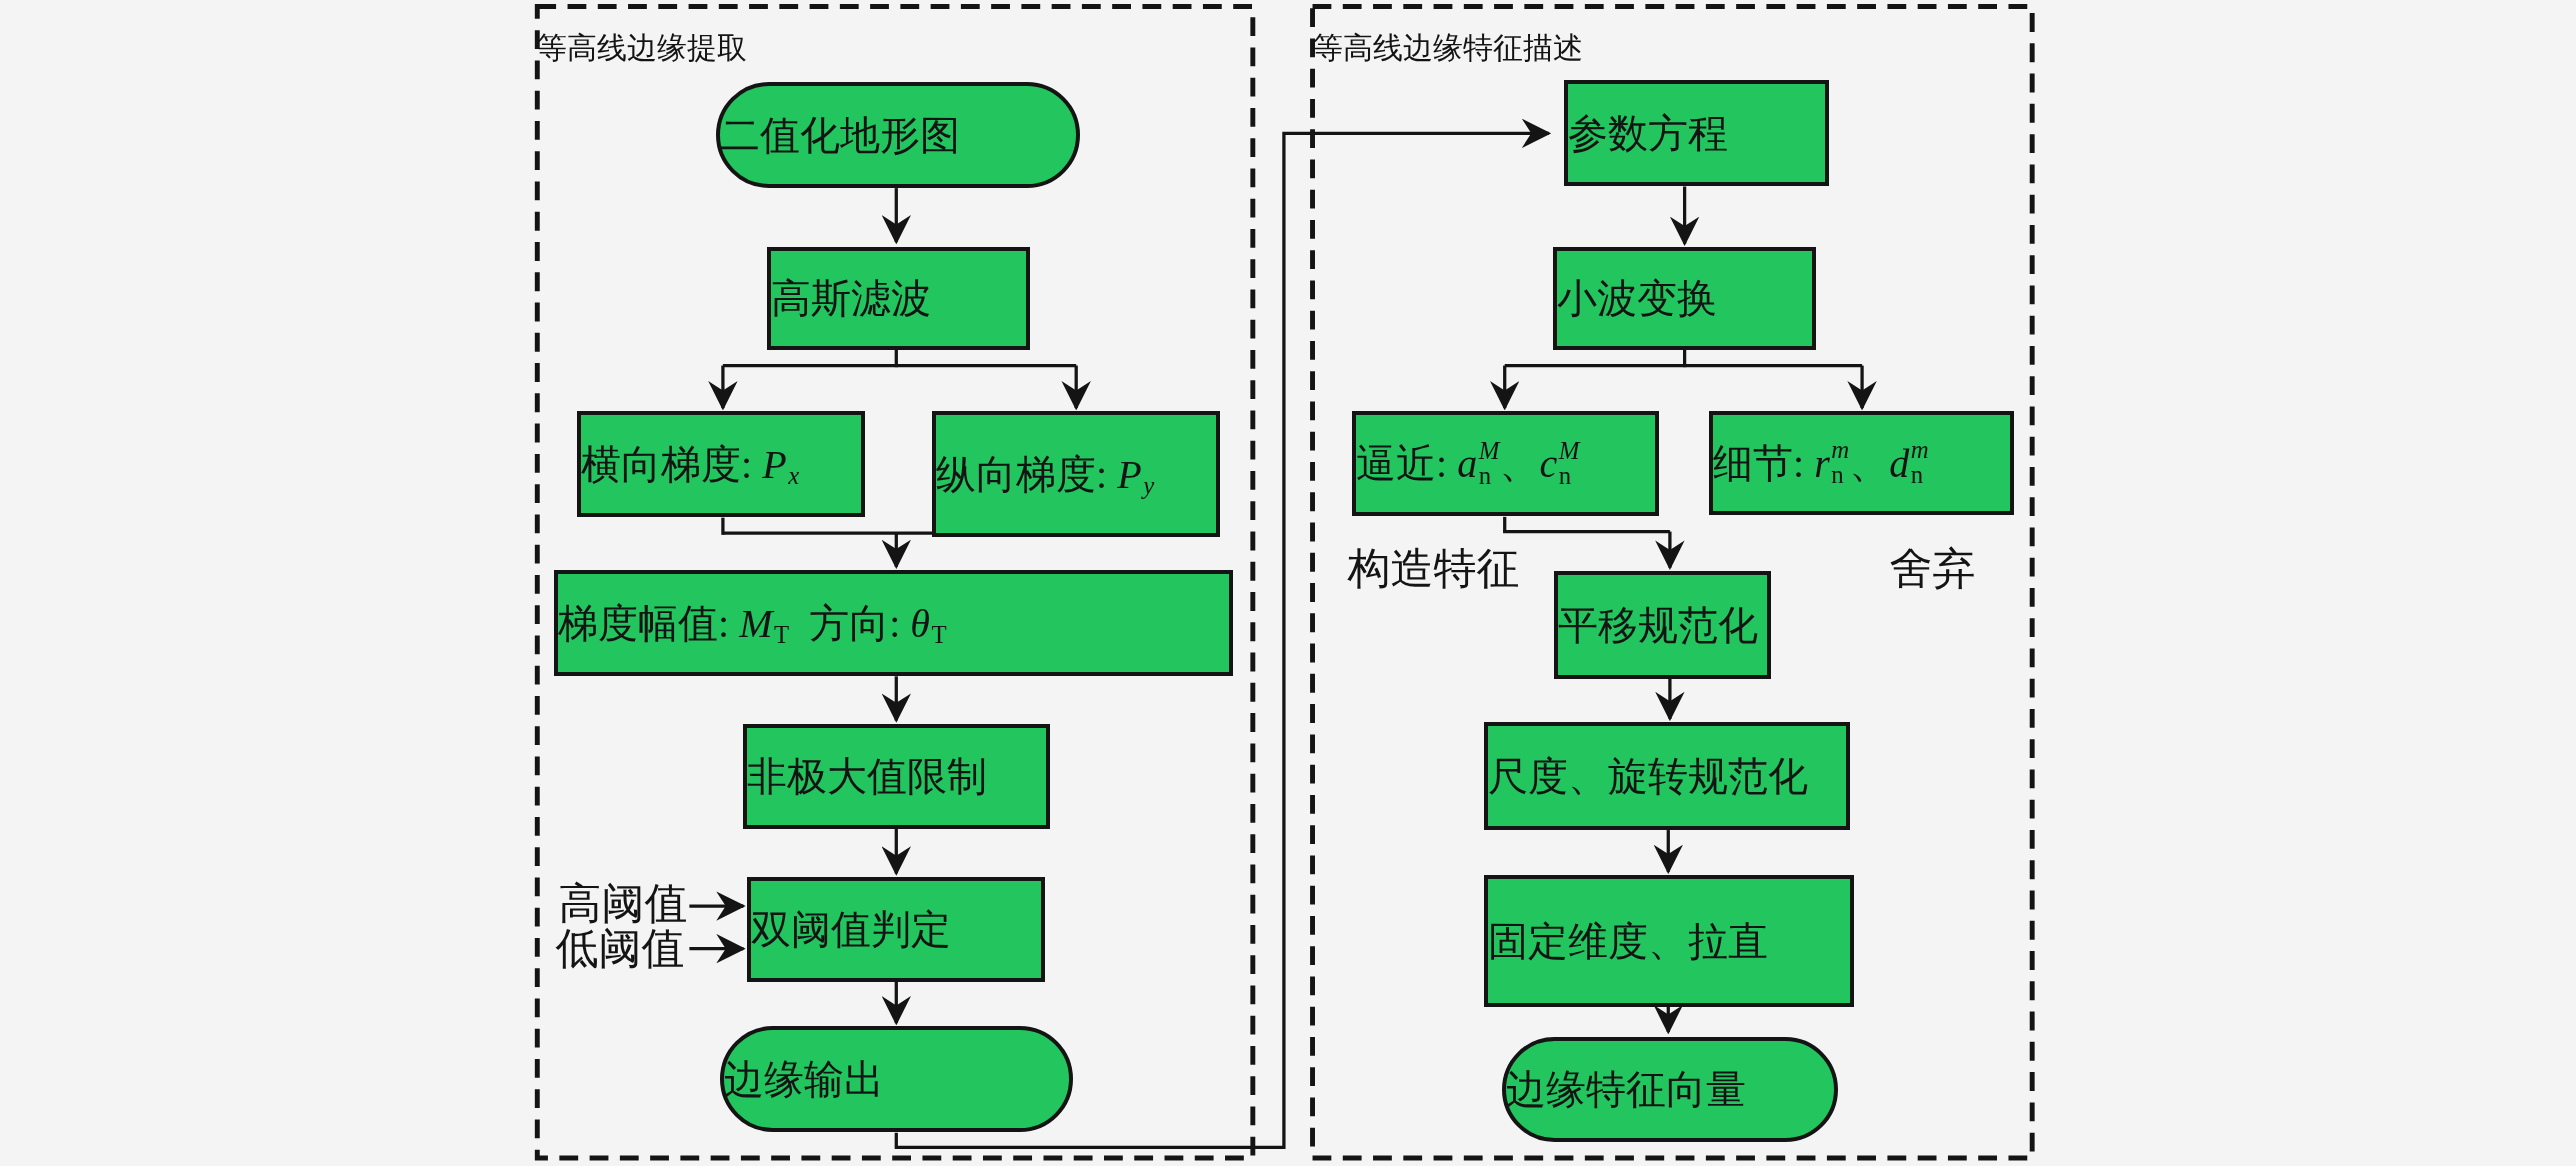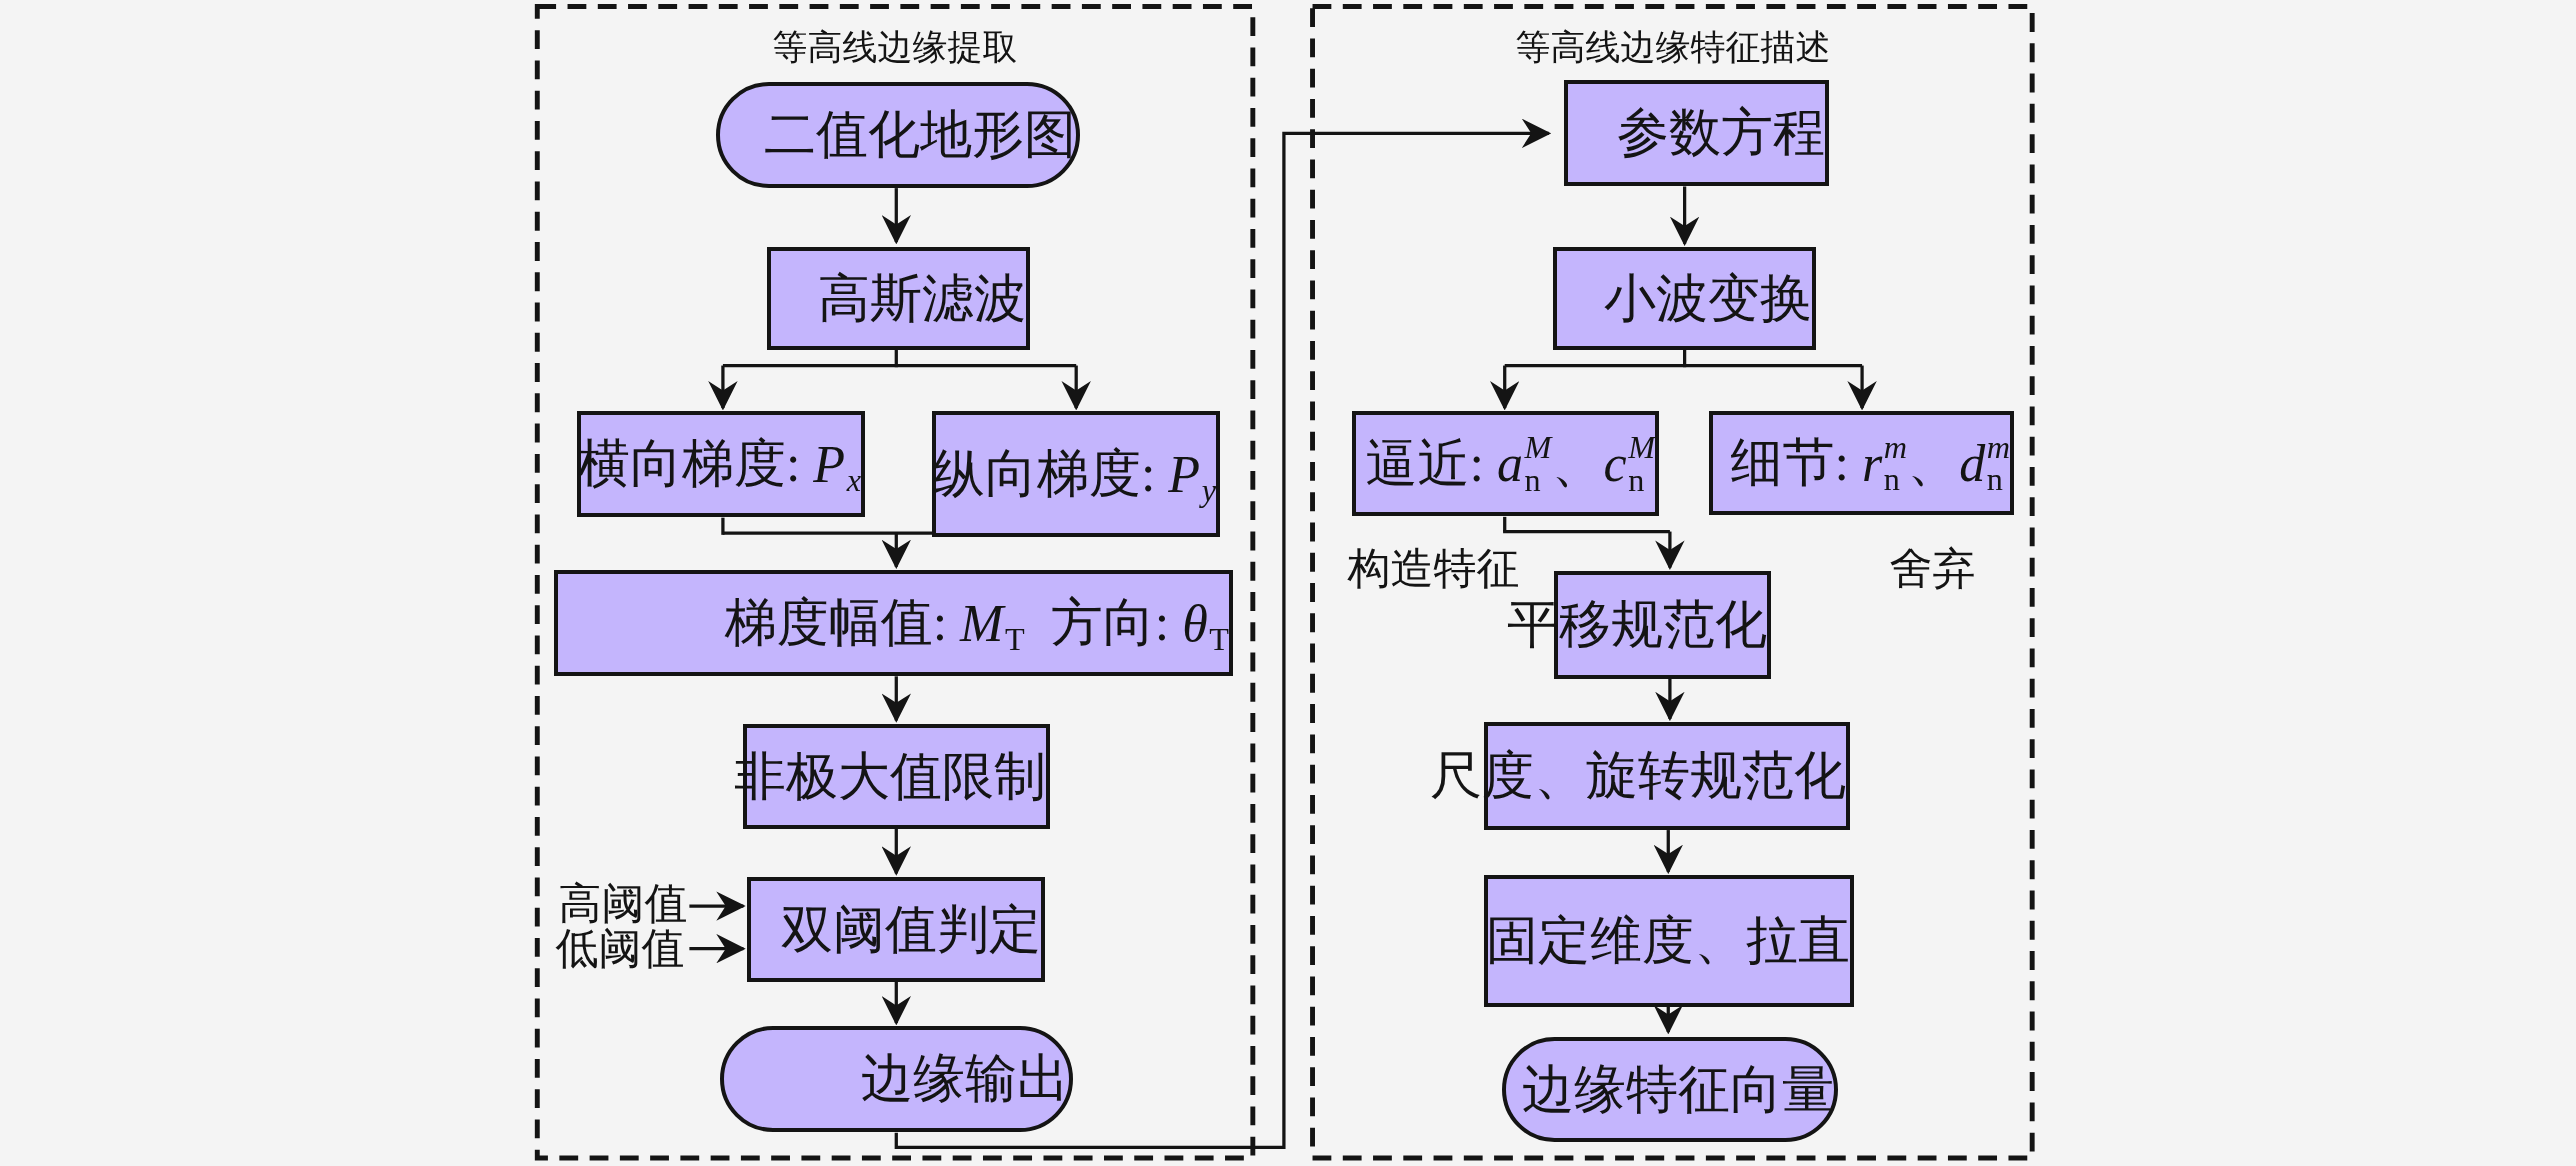--- a/index.html
+++ b/index.html
@@ -1,21 +1,21 @@
 <!DOCTYPE html>
 <html style="font-size:13px"><head>
 <meta charset="utf-8">
 <style>
   html,body{margin:0;padding:0;background:#f4f4f4;}
   #canvas{position:relative;width:2576px;height:1167px;background:#f4f4f4;overflow:hidden;
           font-family:"Liberation Serif","DejaVu Serif",serif;color:#141414;}
   #lines{position:absolute;left:0;top:0;width:2576px;height:1167px;}
-  .panel-title{position:absolute;text-align:center;font-size:35px;line-height:46px;white-space:pre;}
-  .node{position:absolute;box-sizing:border-box;border:4.1px solid #141414;background:#c4b5fd;
-        display:flex;align-items:center;justify-content:flex-end;font-size:52px;white-space:pre;}
+  .panel-title{position:absolute;text-align:left;font-size:30px;line-height:46px;white-space:pre;}
+  .node{position:absolute;box-sizing:border-box;border:4.1px solid #141414;background:#22c55e;
+        display:flex;align-items:center;justify-content:flex-start;font-size:40px;white-space:pre;}
   .node.rounded{border-radius:57px;}
   .side-label{position:absolute;font-size:43px;line-height:1;white-space:pre;display:flex;
               align-items:center;justify-content:center;}
   .it{font-style:italic;}
   .scripts{display:inline-flex;flex-direction:column;justify-content:center;
            font-size:0.62em;line-height:1;vertical-align:-0.35em;margin-left:1.6px;}
   .scripts .sup,.scripts .sub{display:block;min-height:1em;text-align:left;}
 </style>
 </head>
 <body>

